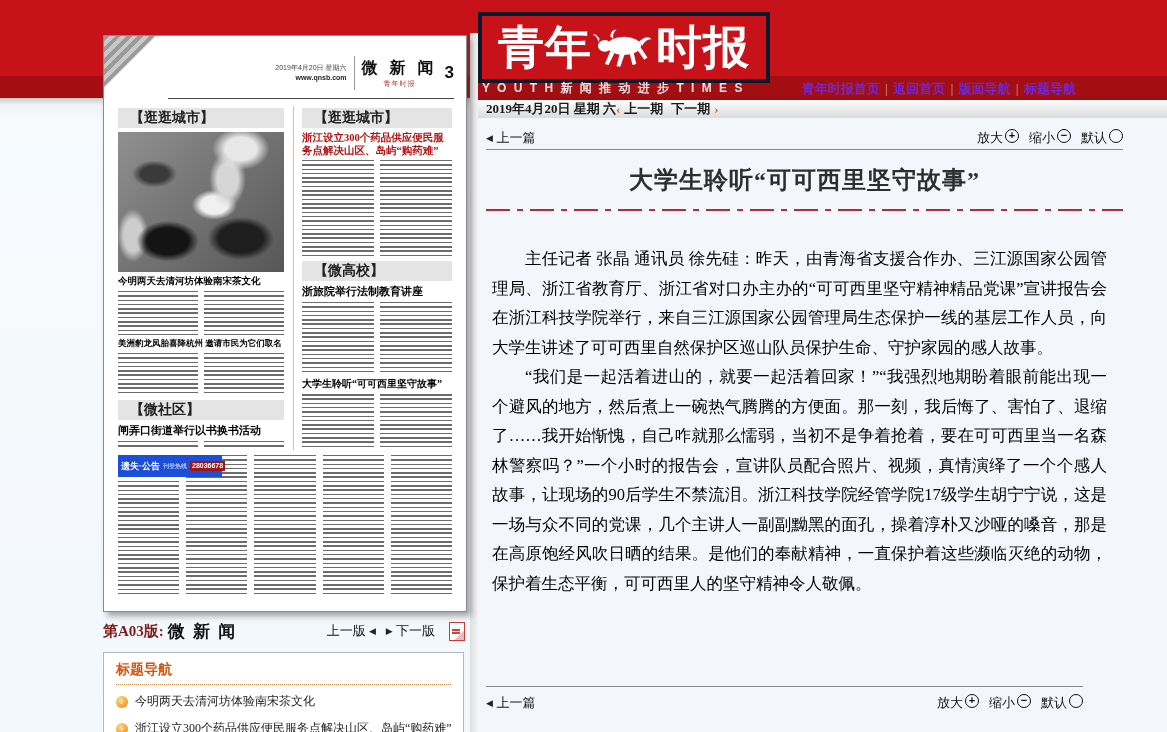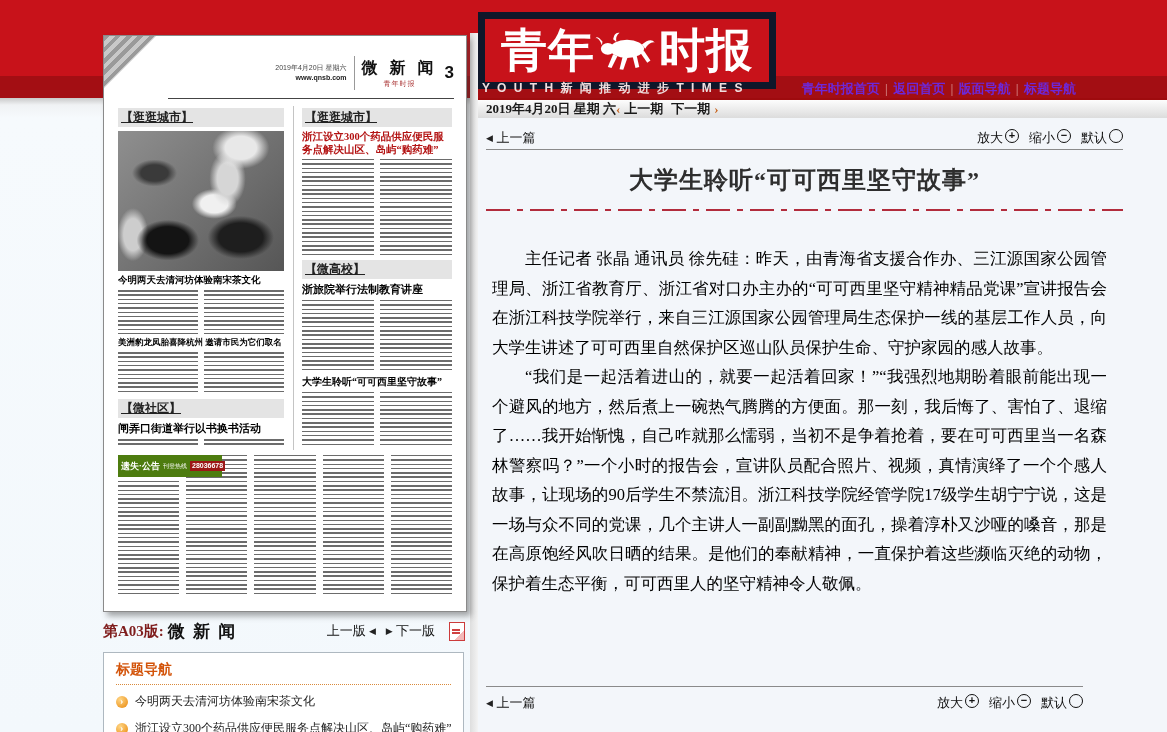--- a/index.html
+++ b/index.html
@@ -5,21 +5,21 @@
   html,body{margin:0;padding:0;}
   body{width:1167px;height:732px;overflow:hidden;background:#f4f7fb;
        font-family:"Liberation Sans","DejaVu Sans",sans-serif;}
   .page{position:relative;width:1167px;height:732px;overflow:hidden;}
 
   
   .band-top{position:absolute;left:0;top:0;width:1167px;height:76px;background:#c8121a;}
   .band-strip{position:absolute;left:0;top:76px;width:1167px;height:22px;background:#a30e13;}
 
   .logo-box{position:absolute;left:478px;top:12px;width:284px;height:63px;background:#c8121a;
-            border:7px solid #0f172a;display:flex;align-items:center;justify-content:center;gap:2px;cursor:pointer;}
+            border:4px solid #0f172a;display:flex;align-items:center;justify-content:center;gap:2px;cursor:pointer;}
   .logo-zh{color:#fff;font-weight:bold;font-size:46px;line-height:1;
            font-family:"Liberation Serif","DejaVu Serif",serif;letter-spacing:1px;}
   .bull{width:64px;height:44px;margin:0 -2px;}
   .tagline{position:absolute;left:482px;top:80px;color:#efdede;font-size:12px;font-weight:bold;
            letter-spacing:2px;white-space:nowrap;}
   .top-nav{position:absolute;right:88px;top:80px;font-size:13px;font-weight:bold;color:#7a0b0b;white-space:nowrap;}
   .top-nav a{color:#6d28d9;text-decoration:none;cursor:pointer;margin:0 3px;}
   .top-nav .sep{color:#c96a6a;margin:0 2px;font-weight:normal;}
 
   
@@ -49,22 +49,22 @@
   .th-brand{text-align:center;}
   .th-brand .big{font-size:16px;font-weight:bold;letter-spacing:4px;color:#111;
                  font-family:"Liberation Serif","DejaVu Serif",serif;white-space:nowrap;}
   .th-brand .sub{font-size:7px;color:#a33;letter-spacing:1px;white-space:nowrap;}
   .th-page{font-size:17px;font-weight:bold;color:#111;}
 
   .th-cols{position:absolute;left:14px;top:70px;right:14px;height:344px;display:flex;gap:9px;overflow:hidden;}
   .th-col{display:flex;flex-direction:column;}
   .th-col.l{width:166px;flex:none;}
   .th-col.r{flex:1;border-left:1px solid #c4c4c4;padding-left:8px;}
-  .mlabel{font-size:12px;font-weight:bold;color:#222;background:#e4e4e4;padding:1px 3px;
-          margin:2px 0 3px 0;white-space:nowrap;overflow:hidden;text-decoration:underline;}
+  .mlabel{font-size:14px;font-weight:bold;color:#222;background:#e4e4e4;padding:1px 12px;
+          margin:2px 0 3px 0;white-space:nowrap;overflow:hidden;}
   .mh{font-family:"Liberation Serif","DejaVu Serif",serif;font-weight:bold;color:#000;
       white-space:nowrap;overflow:hidden;}
   .mh.wrap{white-space:normal;}
   .mh.red{color:#b31212;}
   .photo{width:166px;height:140px;margin:1px 0 3px 0;
          background:
            radial-gradient(46px 34px at 74% 12%, #e8e8e8 0 34%, rgba(0,0,0,0) 62%),
            radial-gradient(26px 40px at 66% 34%, #d6d6d6 0 40%, rgba(0,0,0,0) 70%),
            radial-gradient(30px 20px at 58% 52%, #f0f0f0 0 45%, rgba(0,0,0,0) 75%),
            radial-gradient(40px 26px at 30% 78%, #141414 0 52%, rgba(0,0,0,0) 78%),
@@ -73,21 +73,21 @@
            radial-gradient(30px 18px at 22% 30%, #3a3a3a 0 45%, rgba(0,0,0,0) 75%),
            linear-gradient(135deg,#8f8f8f,#565656);}
   .cols2{display:flex;gap:6px;margin:3px 0;}
   .cols2>div{flex:1;}
   .tx{background:repeating-linear-gradient(180deg,rgba(45,45,45,.7) 0 1.5px,rgba(0,0,0,0) 1.5px 4.3px);}
   .sp{flex:0 0 auto;}
 
   .th-classified{position:absolute;left:14px;right:14px;bottom:16px;height:140px;display:flex;gap:7px;}
   .th-classified .colx{flex:1;}
   .th-classified .c1{margin-top:26px;}
-  .notice{position:absolute;left:0;top:0;width:104px;height:22px;background:#4d7c0f;color:#fff;
+  .notice{position:absolute;left:0;top:0;width:104px;height:22px;background:#1d4ed8;color:#fff;
           display:flex;align-items:center;gap:3px;padding:0 3px;box-sizing:border-box;}
   .notice .nl{font-size:9px;font-weight:bold;white-space:nowrap;}
   .notice .ns{font-size:6px;white-space:nowrap;}
   .notice .np{background:#9c1717;font-size:7px;font-weight:bold;line-height:8px;padding:1px 2px;white-space:nowrap;}
 
   
   .page-nav{position:absolute;left:103px;top:616px;width:362px;height:30px;display:flex;align-items:center;
             font-family:"Liberation Serif","DejaVu Serif",serif;}
   .pg-label{color:#7f1d1d;font-size:15px;font-weight:bold;}
   .pg-name{color:#111;font-size:17px;font-weight:bold;letter-spacing:2px;margin-left:4px;}

